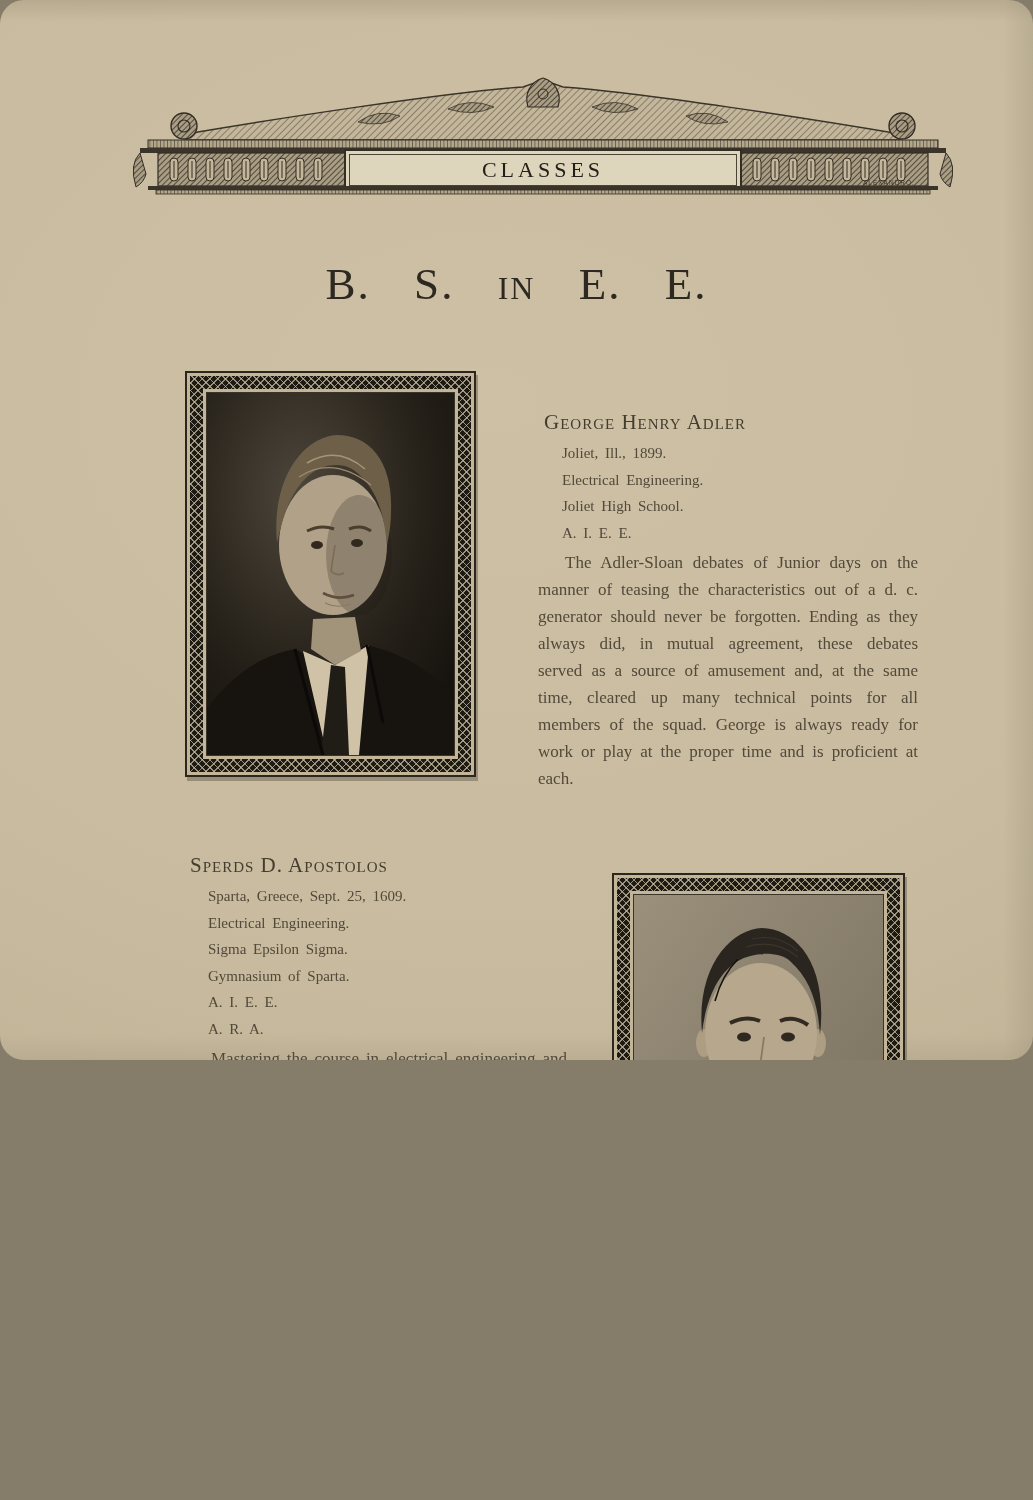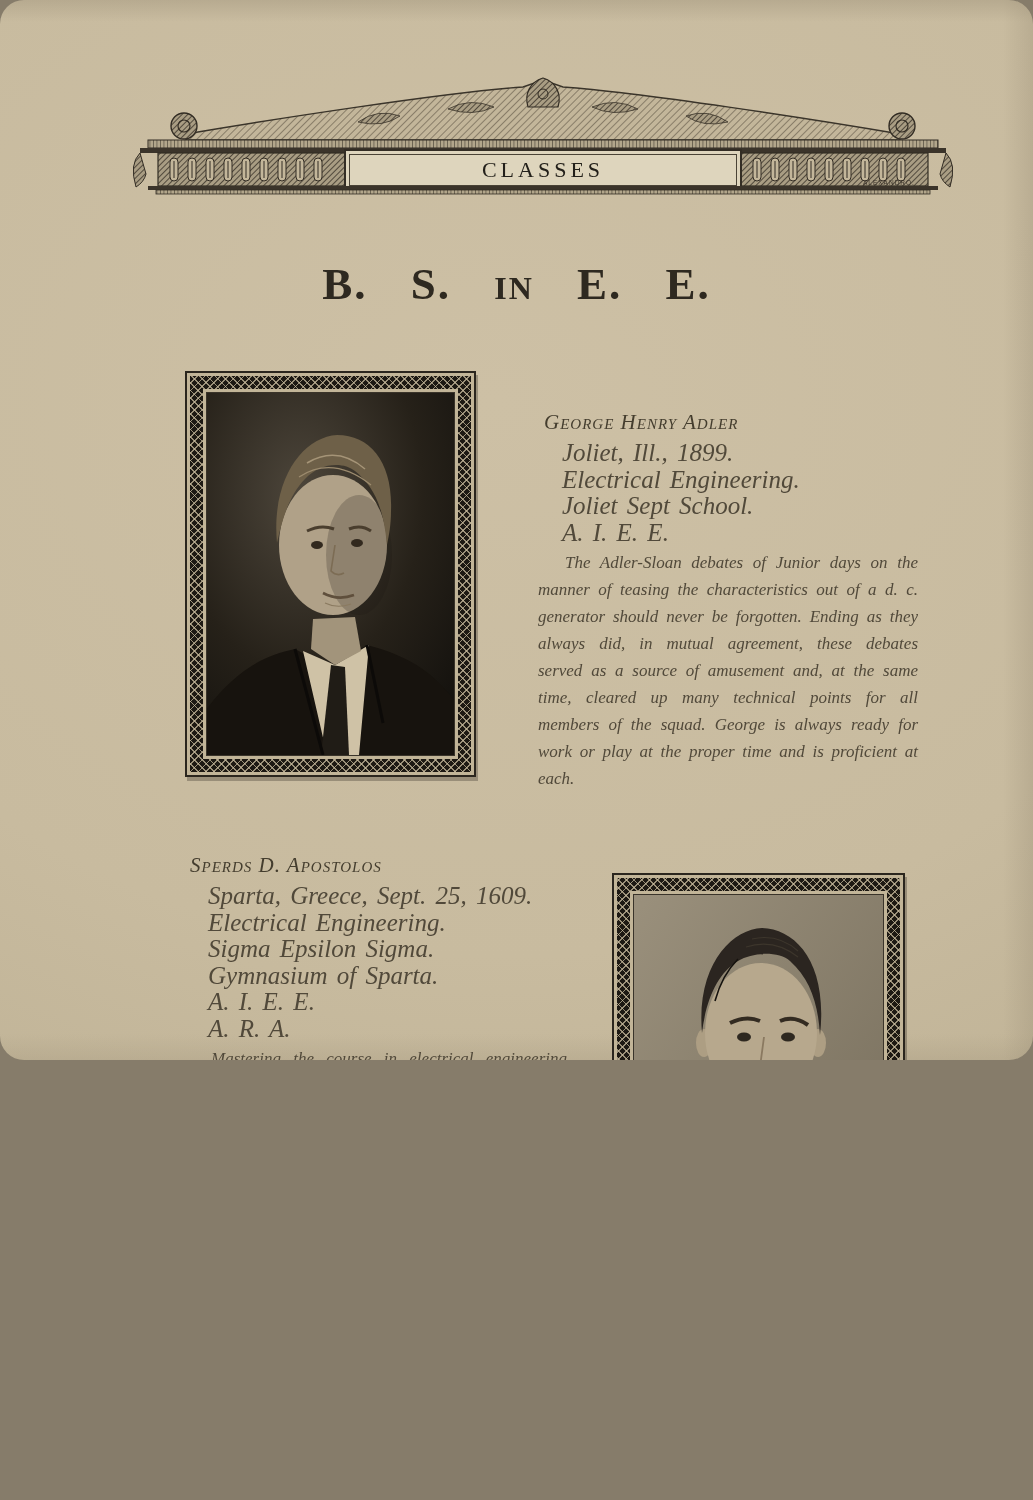--- a/index.html
+++ b/index.html
@@ -10,28 +10,28 @@
       linear-gradient(270deg, rgba(150,138,114,.30) 0, rgba(150,138,114,0) 30px),
       linear-gradient(0deg, rgba(150,138,114,.22) 0, rgba(150,138,114,0) 26px),
       radial-gradient(130% 95% at 48% 38%, #cdc0a5 0%, #c8bb9f 55%, #bbae91 100%);
     font-family:"Liberation Serif","DejaVu Serif",serif;
     border-radius:24px;
   }
   svg{display:block;}
   .header-banner{position:absolute;left:118px;top:76px;width:850px;height:120px;}
   .degree-title{
     position:absolute;left:0;top:258px;width:100%;margin:0;text-align:center;
-    font-size:45px;font-weight:700;color:#2e2920;letter-spacing:2px;word-spacing:30px;
+    font-size:45px;font-weight:400;color:#2e2920;letter-spacing:2px;word-spacing:30px;
   }
   .t-in{font-variant:small-caps;}
-  .profile-text{position:absolute;color:#51493a;font-style:italic;}
+  .profile-text{position:absolute;color:#51493a;}
   .p1{left:538px;top:410px;width:380px;}
   .p2{left:184px;top:853px;width:383px;}
   .profile-name{margin:0 0 5px 6px;font-variant:small-caps;font-size:21px;letter-spacing:1px;color:#443d2e;font-weight:400;}
-  .profile-details{margin-left:24px;font-size:25px;line-height:26.5px;word-spacing:3px;}
+  .profile-details{margin-left:24px;font-size:15px;line-height:26.5px;word-spacing:3px;}
   .profile-bio{margin:3px 0 0 0;font-size:17px;line-height:27px;text-align:justify;text-indent:27px;word-spacing:2px;}
   .photo-frame{
     position:absolute;box-sizing:border-box;border:2px solid #2b261e;background:#c2b598;padding:3px;
     box-shadow:2px 4px 0 rgba(56,48,38,.33);
   }
   .pf1{left:185px;top:371px;width:291px;height:406px;}
   .pf2{left:612px;top:873px;width:293px;height:408px;}
   .ornament-band{
     width:100%;height:100%;box-sizing:border-box;padding:13px;
     background-color:#1d1913;
@@ -154,21 +154,21 @@
         </svg>
       </div>
     </div>
   </div>
 
   <section class="profile-text p1">
     <h2 class="profile-name">George Henry Adler</h2>
     <div class="profile-details">
       <div>Joliet, Ill., 1899.</div>
       <div>Electrical Engineering.</div>
-      <div>Joliet Sept School.</div>
+      <div>Joliet High School.</div>
       <div>A. I. E. E.</div>
     </div>
     <p class="profile-bio">The Adler-Sloan debates of Junior days on the manner of teasing the characteristics out of a d. c. generator should never be forgotten. Ending as they always did, in mutual agreement, these debates served as a source of amusement and, at the same time, cleared up many technical points for all members of the squad. George is always ready for work or play at the proper time and is proficient at each.</p>
   </section>
 
   <section class="profile-text p2">
     <h2 class="profile-name">Sperds D. Apostolos</h2>
     <div class="profile-details">
       <div>Sparta, Greece, Sept. 25, 1609.</div>
       <div>Electrical Engineering.</div>

